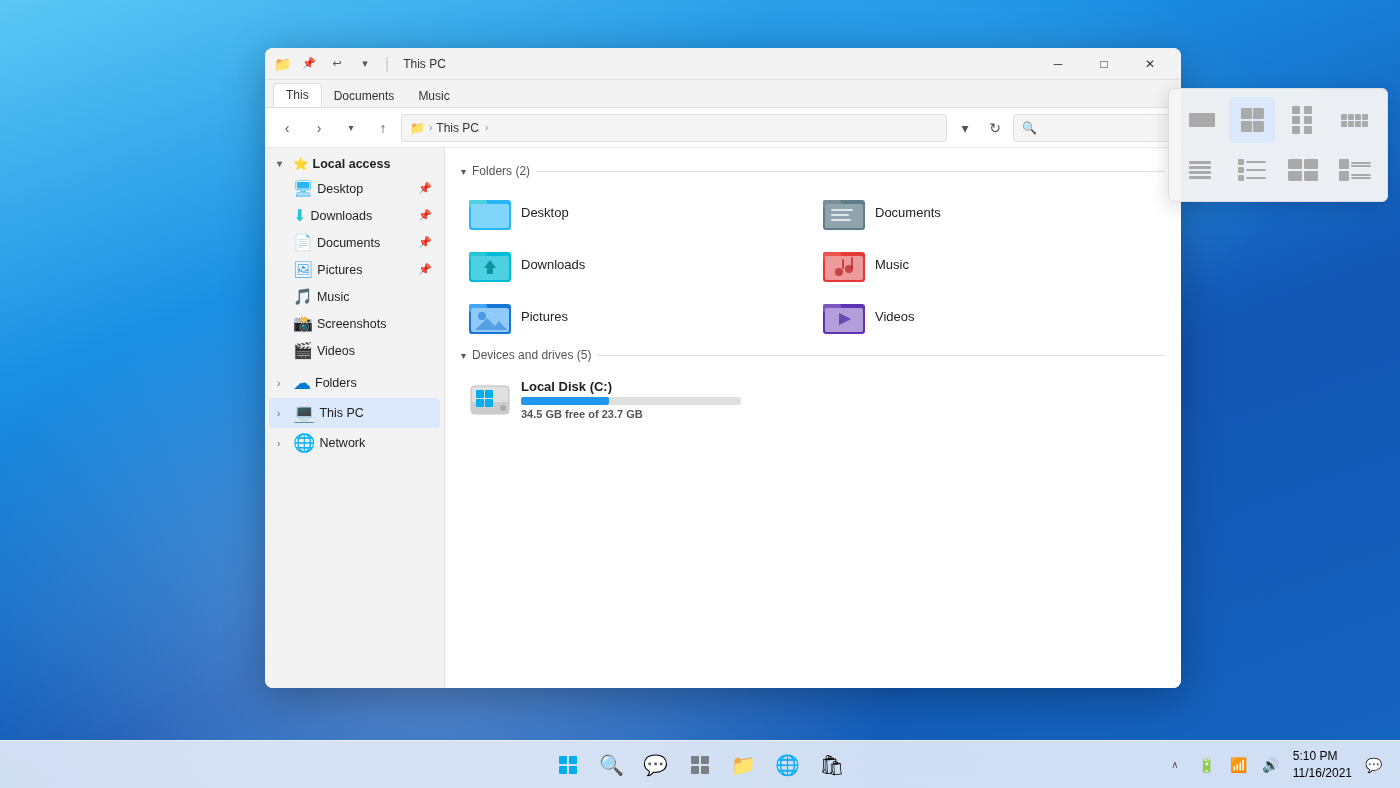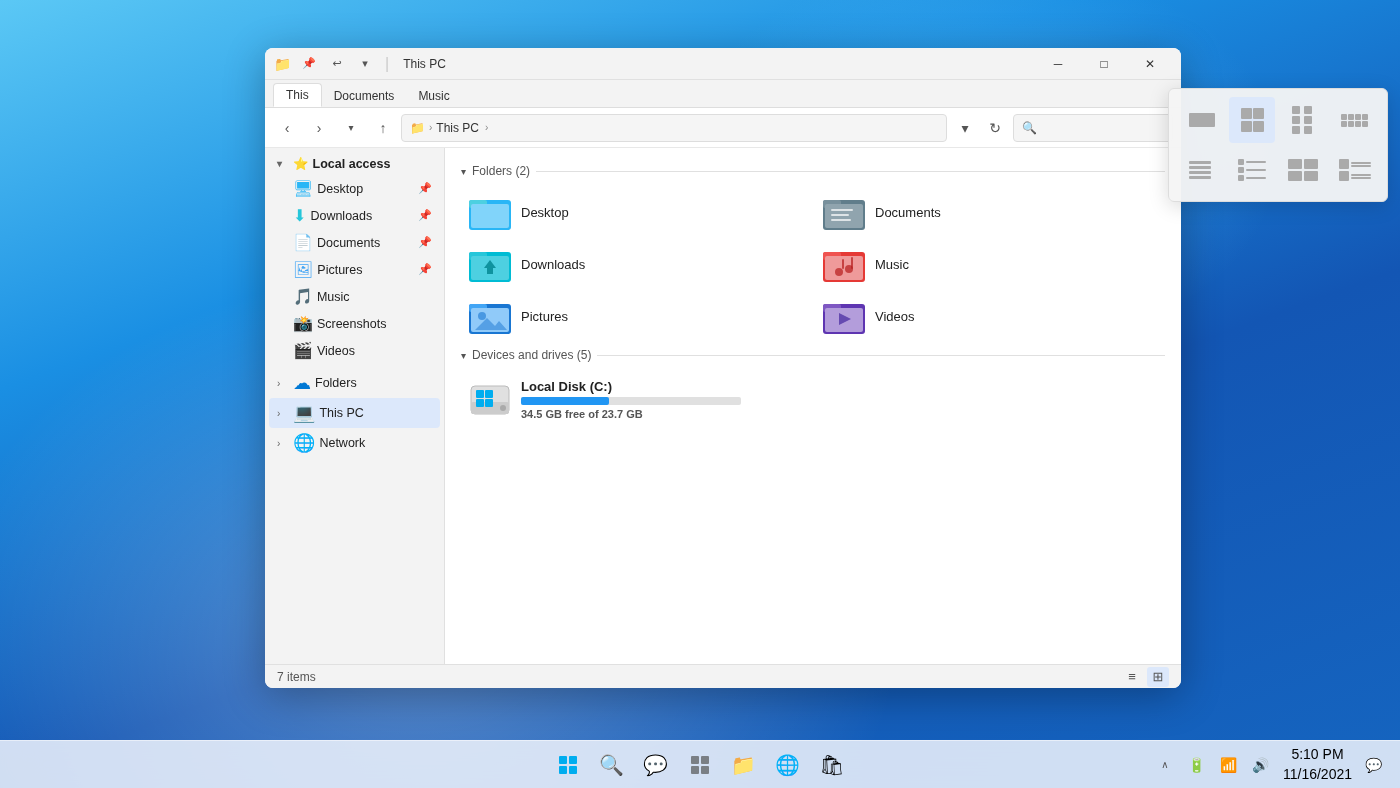--- a/index.html
+++ b/index.html
@@ -55,22 +55,22 @@
       cursor: pointer;
       font-size: 20px;
     }
     .taskbar-right {
       display: flex;
       align-items: center;
       gap: 8px;
       margin-left: auto;
     }
     .taskbar-clock {
-      text-align: center;
-      font-size: 14px;
+      text-align: left;
+      font-size: 12px;
       color: #000;
       line-height: 1.4;
     }
     .taskbar-sys-icons {
       display: flex;
       align-items: center;
       gap: 4px;
     }
 
     
@@ -685,27 +685,20 @@
           <div class="drive-bar-bg">
             <div class="drive-bar-fill" style="width:40%;"></div>
           </div>
           <span class="drive-size-text">34.5 GB free of 23.7 GB</span>
         </div>
       </div>
 
     </div>
   </div>
 
-  <div class="status-bar">
-    <span>7 items</span>
-    <div class="status-right">
-      <div class="view-btn">≡</div>
-      <div class="view-btn active">⊞</div>
-    </div>
-  </div>
 
 </div>
 
 <div class="layout-popup">
   <div class="layout-option">
     <div class="lo-grid">
       <div class="lo-cell" style="width:14px;height:14px;"></div>
         <div class="lo-cell" style="width:14px;height:14px;"></div>
     </div>
   </div>

